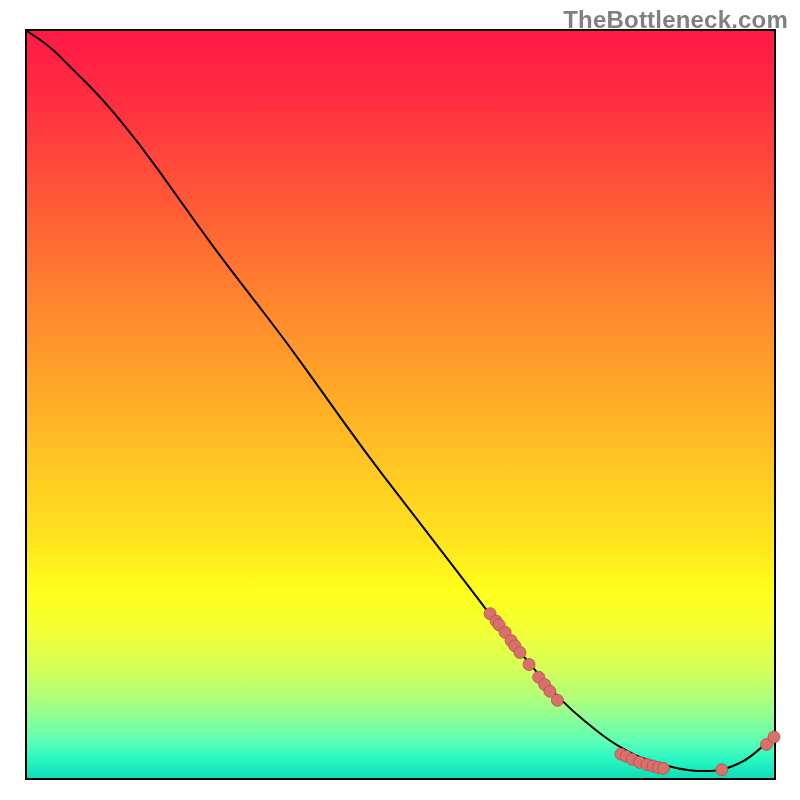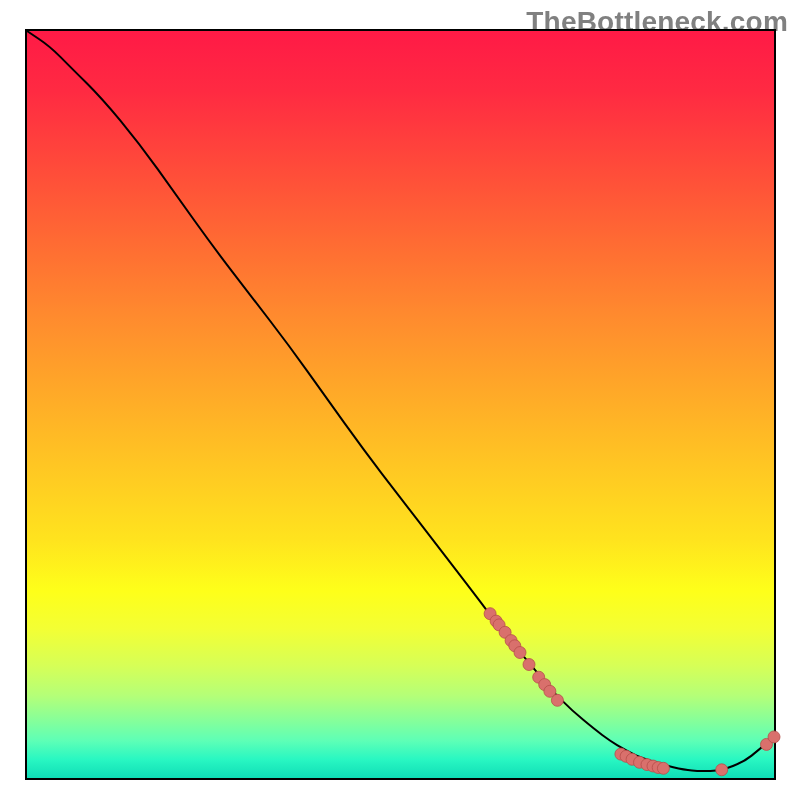--- a/index.html
+++ b/index.html
@@ -13,21 +13,21 @@
   }
   .stage {
     position: relative;
     width: 800px;
     height: 800px;
   }
   .attribution {
     position: absolute;
     top: 6px;
     right: 12px;
-    font-size: 28px;
+    font-size: 24px;
     font-weight: 600;
     color: #808080;
     letter-spacing: 0.2px;
   }
   .plot-frame {
     position: absolute;
     left: 25px;
     top: 29px;
     width: 751px;
     height: 751px;

